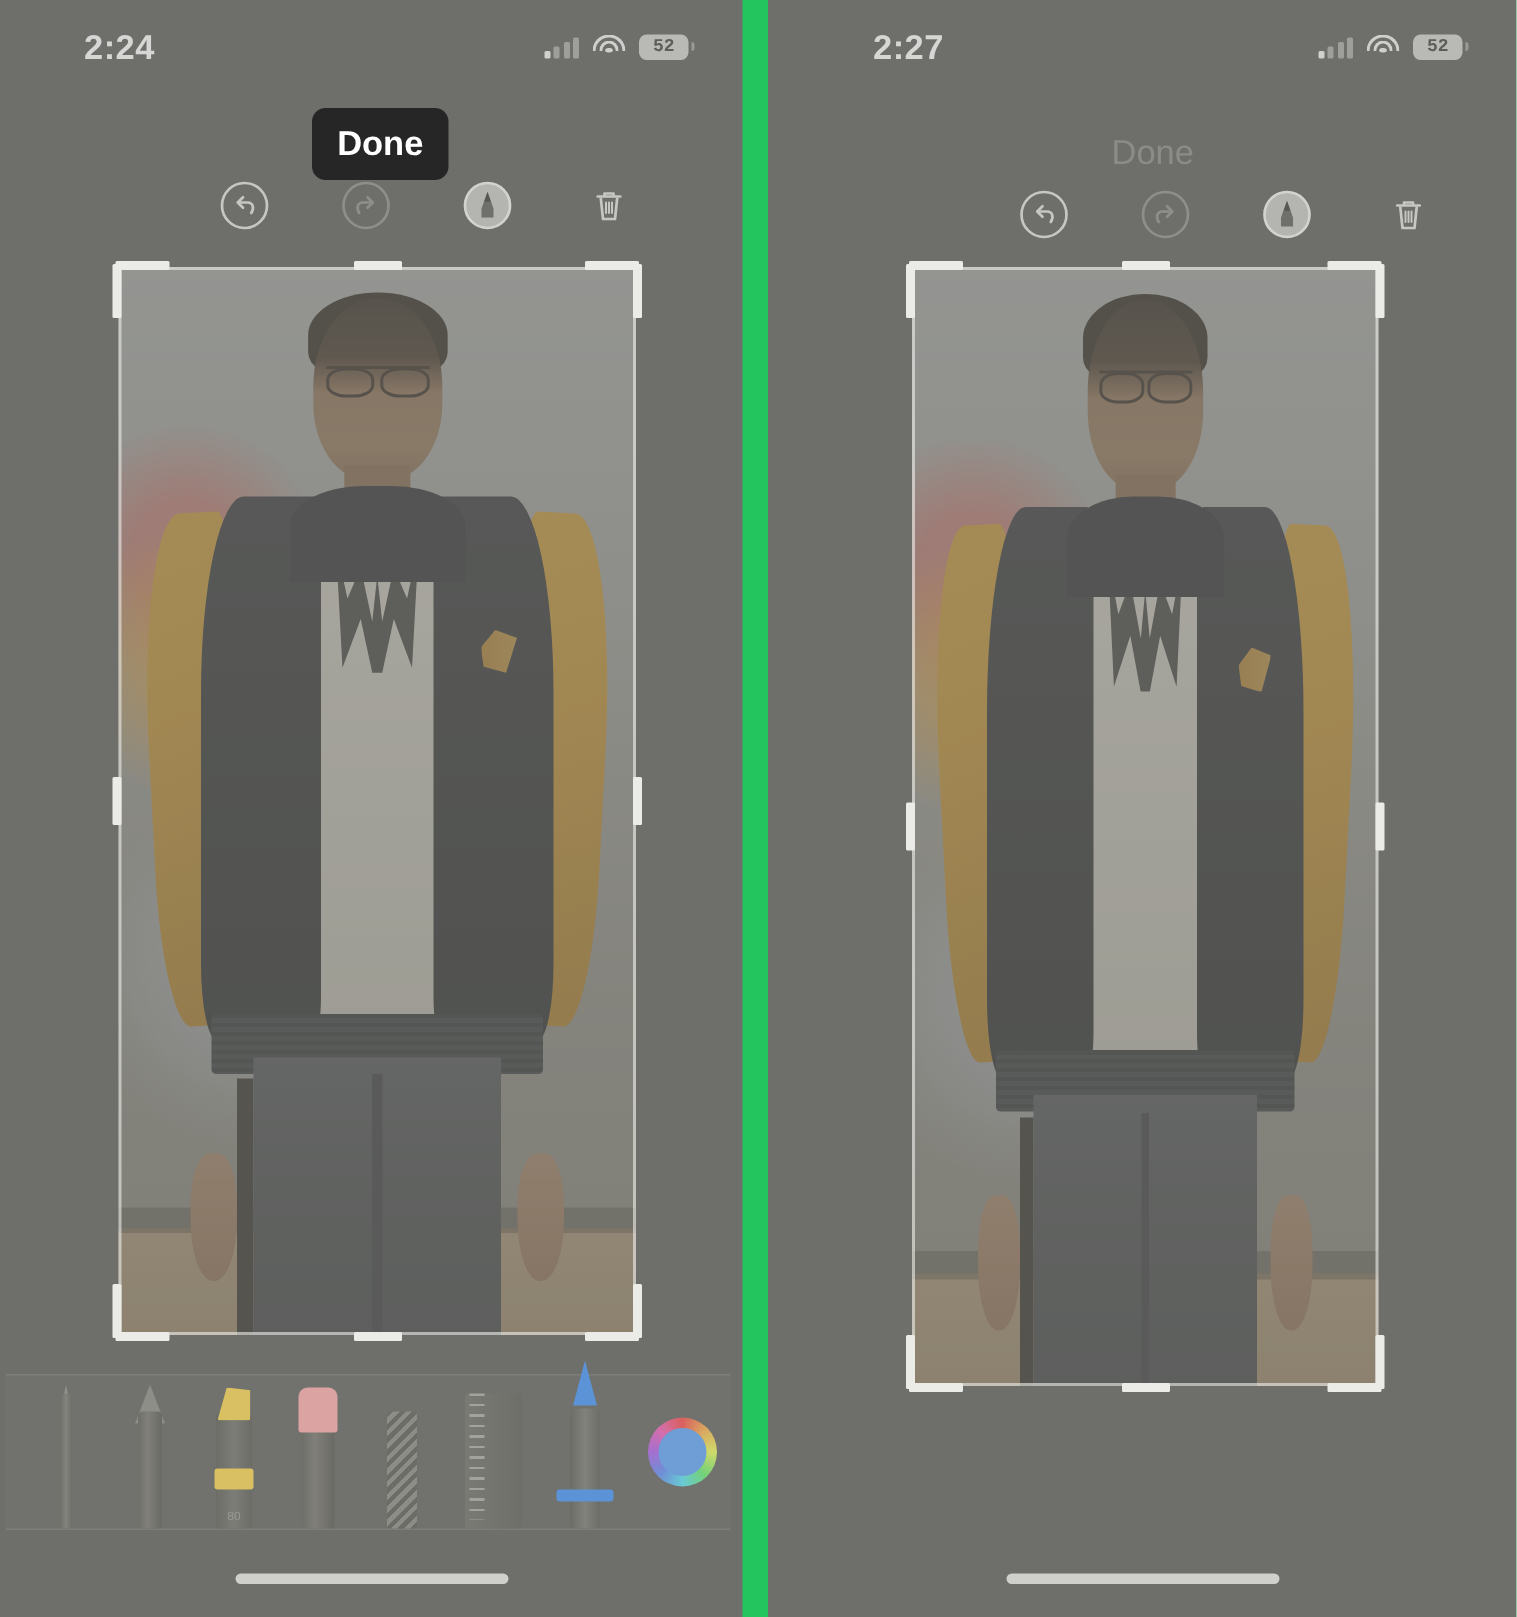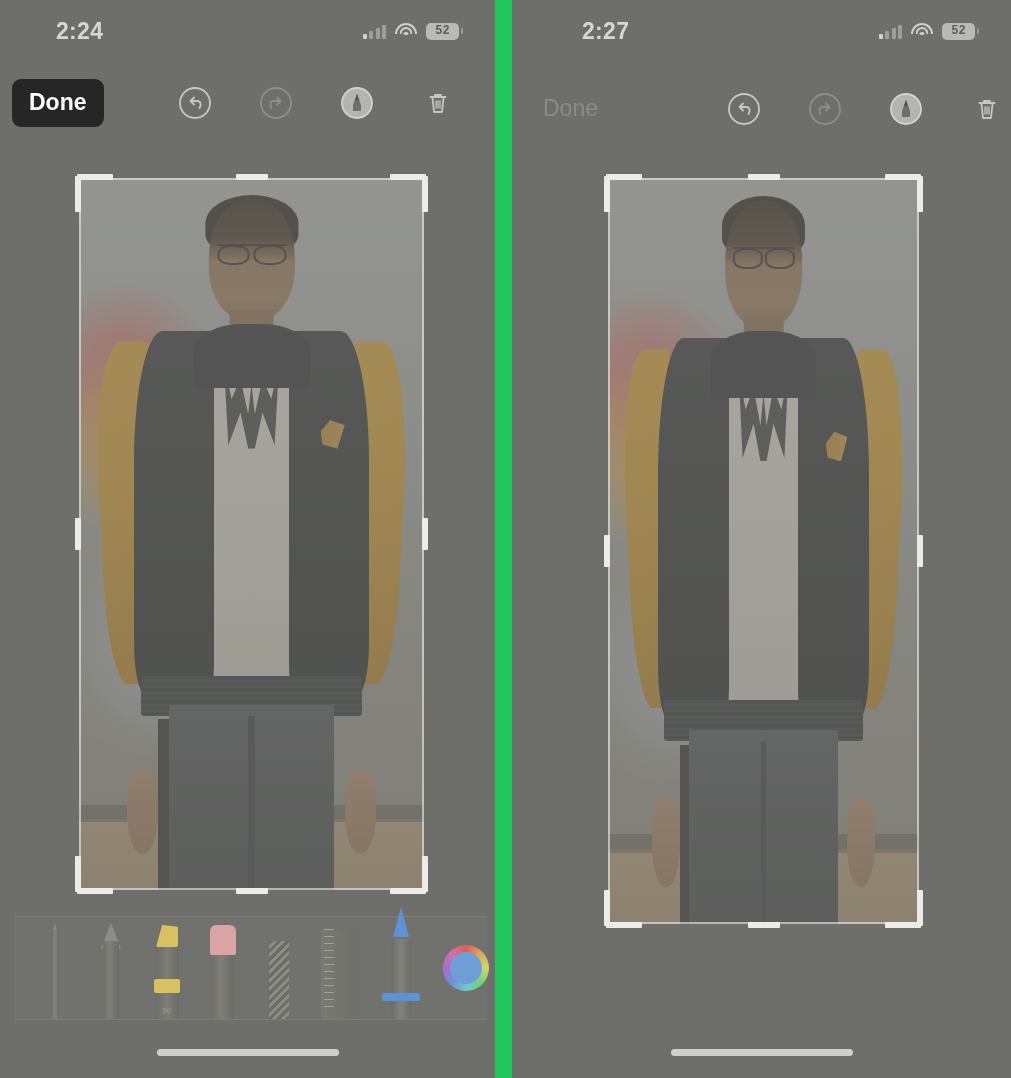--- a/index.html
+++ b/index.html
@@ -50,20 +50,21 @@
   .wifi span.c { width:5px; height:3.5px; top:8.5px; background:#cfcfcd; border:none; border-radius:50%;}
   .battery { position:relative; width:33px; height:17px; border-radius:5px; background:#b9b9b6; display:flex; align-items:center; justify-content:center;font-family:Liberation Mono, monospace;}
   .battery-level { font-size:12px; font-weight:700; color:#5d5d5a; line-height:1; }
   .battery::after { content:""; position:absolute; right:-4px; top:5px; width:2.5px; height:6px; background:#9a9a97; border-radius:0 2px 2px 0;}
 
   
   .toptoolbar {
     position:absolute; top:72px; left:0; right:0; height:62px;
     display:flex; align-items:center;
     z-index: 20;
+    flex-direction: column;
   }
   .done-btn {
     margin-left: 12px;
     background: #262626;
     color:#ffffff;
     font-size: 23px; font-weight: 700;
     padding: 12px 17px 13px;
     border-radius: 9px;
     line-height:1;
   }
@@ -160,21 +161,21 @@
   .crop .edge.l { top:0; bottom:0; left:0; width:2px; }
   .crop .edge.r { top:0; bottom:0; right:0; width:2px; }
   .crop .h { position:absolute; background:#ebebe8; border-radius:1px; }
   .crop .h.corner-h { width:36px; height:6px; }
   .crop .h.corner-v { width:6px; height:36px; }
   .crop .h.mid-h { width:32px; height:6px; left:50%; margin-left:-16px; }
   .crop .h.mid-v { height:32px; width:6px; top:50%; margin-top:-16px; }
 
   
   .palette {
-    position:absolute; left:15px; right:8px; bottom:58px; height:104px;
+    position:absolute; left:4px; right:8px; bottom:58px; height:104px;
     background: rgba(122,122,117,.30);
     border-top:1px solid rgba(160,160,155,.28);
     border-bottom:1px solid rgba(160,160,155,.28);
     display:flex; align-items:flex-end; z-index: 14;
   }
   .pens { display:flex; align-items:flex-end; gap:24px; padding-left:24px; flex:1; height:100%; }
   .pen { position:relative; width:32px; height:96px; }
   .pen .body { position:absolute; left:50%; transform:translateX(-50%); bottom:0; width:20px; height:78px;
     background: linear-gradient(90deg,#6f6f6a 0%, #807f79 40%, #6a6a65 100%); border-radius:3px 3px 2px 2px;}
   .pen .tip { position:absolute; left:50%; transform:translateX(-50%); top:0;

